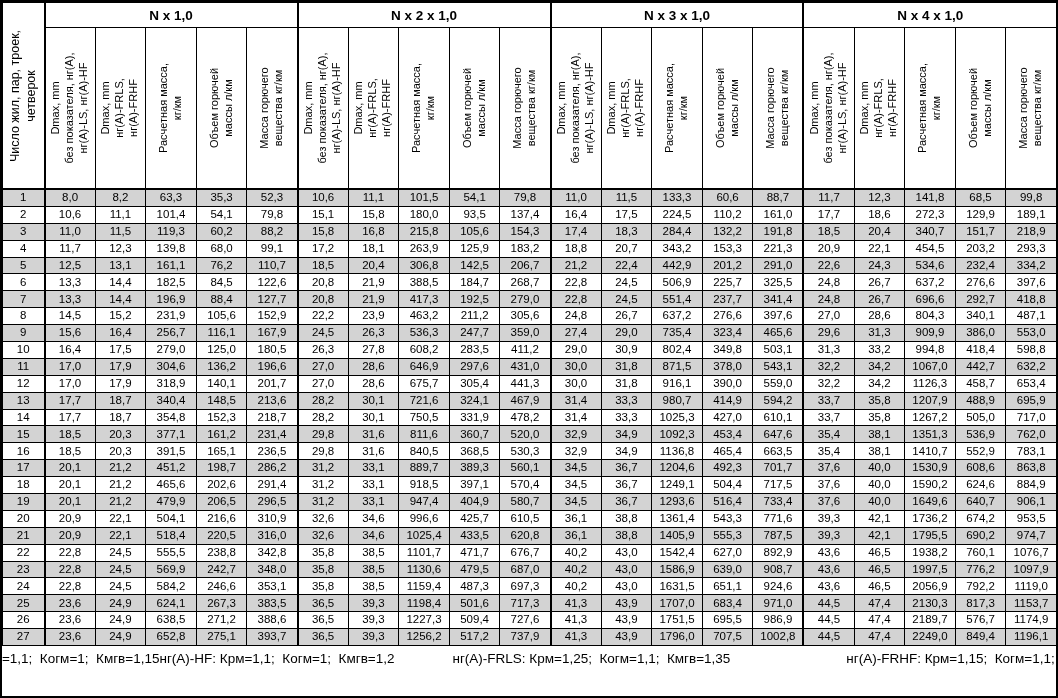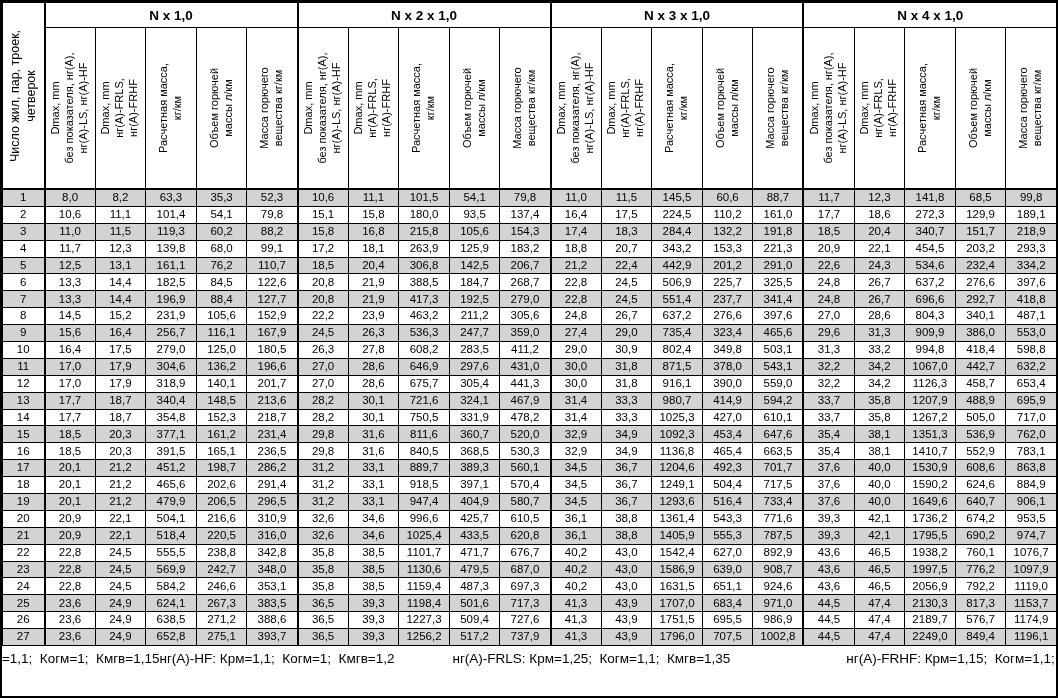--- a/index.html
+++ b/index.html
@@ -156,21 +156,21 @@
           <td>63,3</td>
           <td>35,3</td>
           <td>52,3</td>
           <td class="gs">10,6</td>
           <td>11,1</td>
           <td>101,5</td>
           <td>54,1</td>
           <td>79,8</td>
           <td class="gs">11,0</td>
           <td>11,5</td>
-          <td>145,5</td>
+          <td>133,3</td>
           <td>60,6</td>
           <td>88,7</td>
           <td class="gs">11,7</td>
           <td>12,3</td>
           <td>141,8</td>
           <td>68,5</td>
           <td>99,8</td>
         </tr>
         <tr>
           <td>2</td>

